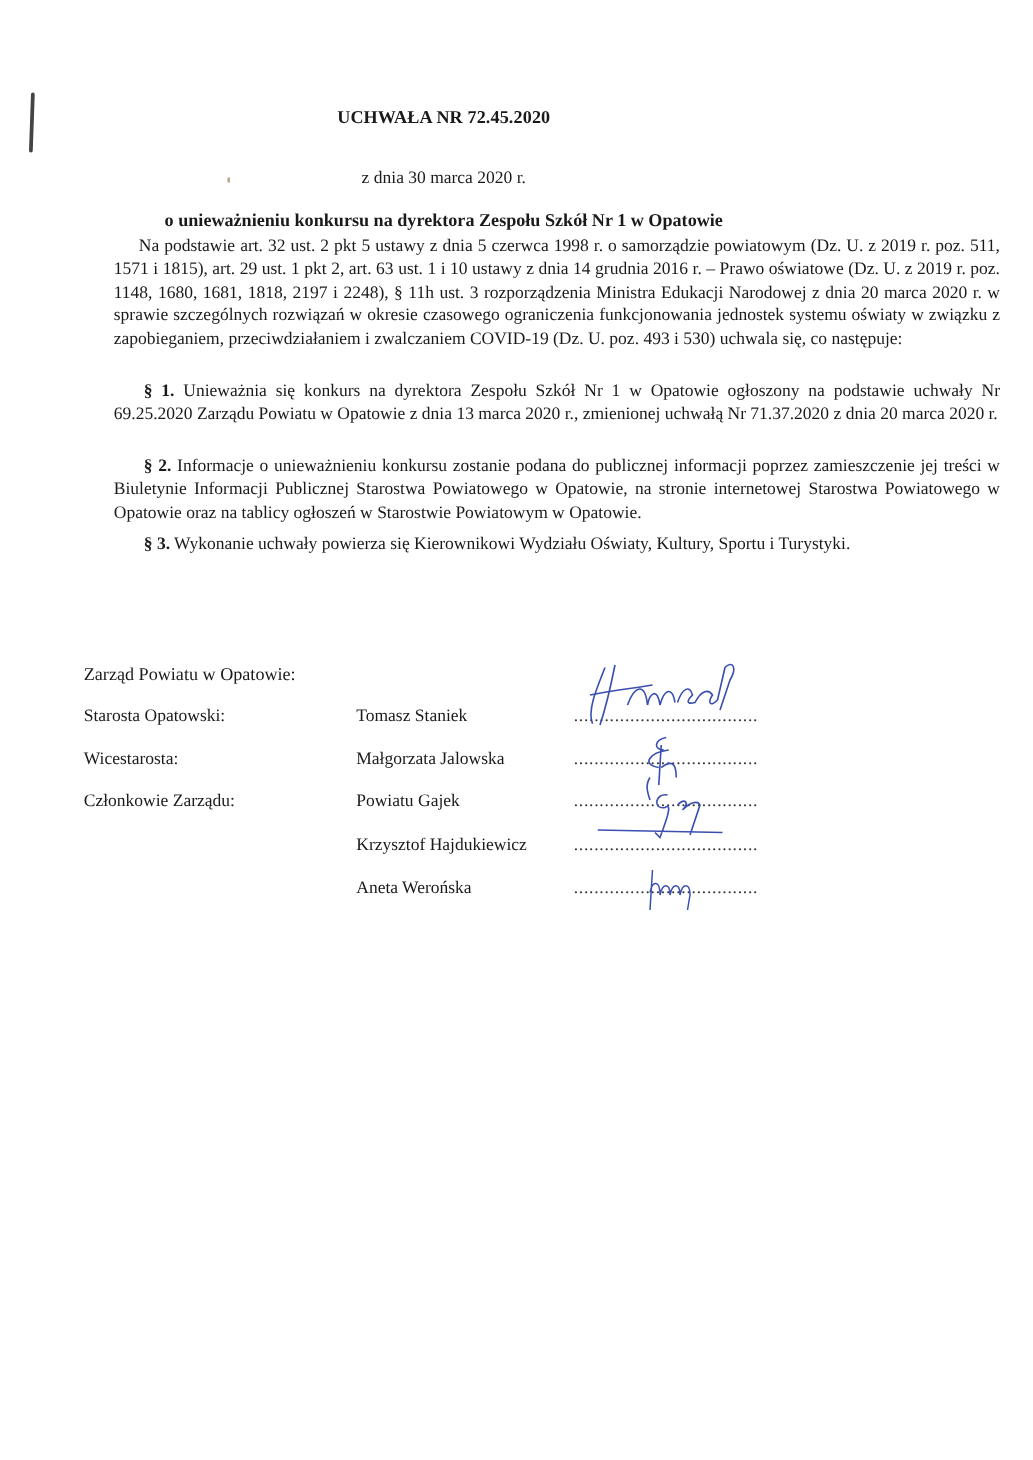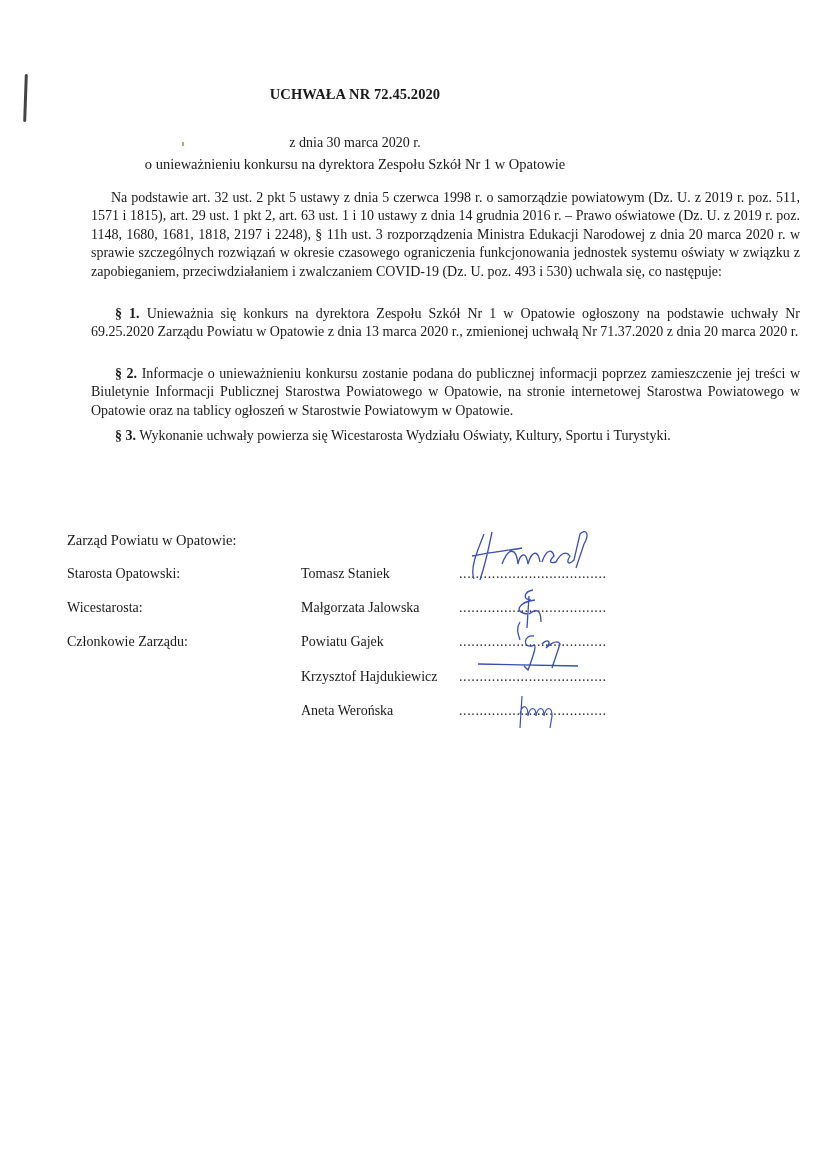--- a/index.html
+++ b/index.html
@@ -6,33 +6,33 @@
     body { width: 826px; height: 1168px; position: relative; overflow: hidden;
            font-family: "Liberation Serif", serif; color: #1a1a1a; }
     .page { position: absolute; left: 0; top: 0; width: 826px; height: 1168px; background: #fff; }
     .scan-mark { position: absolute; left: 24px; top: 74px; width: 3px; height: 48px;
                  background: #444; border-radius: 2px; transform: rotate(2deg); }
     .speck { position: absolute; left: 182px; top: 142px; width: 2px; height: 4px; background: #b9a58a; }
     .center { position: absolute; left: 0; width: 710px; text-align: center; }
     .title1 { top: 86px; font-size: 14.5px; font-weight: bold; letter-spacing: 0.1px; }
     .title2 { top: 104px; font-size: 14.5px; font-weight: bold; }
     .date { top: 135px; font-size: 14px; }
-    .subject { top: 156px; font-size: 14.5px; font-weight: normal; }
+    .subject { top: 169px; font-size: 14.5px; font-weight: bold; }
     .body { position: absolute; left: 67px; width: 709px; font-size: 14px; line-height: 18.4px;
             text-align: justify; margin-left: 24px; }
     .p-intro { top: 189px; text-indent: 20px; }
     .p1 { top: 305px; text-indent: 24px; }
     .p2 { top: 365px; text-indent: 24px; }
     .p3 { top: 427px; text-indent: 24px; }
     .p4 { top: 457px; text-indent: 24px; }
     .par-label { font-weight: bold; }
     .board-title { position: absolute; left: 67px; top: 532px; font-size: 14.5px; font-weight: normal; }
     .sig-row { position: absolute; left: 67px; width: 600px; height: 20px; font-size: 14px; }
     .sig-role { position: absolute; left: 0; top: 0; }
-    .sig-name { position: absolute; left: 218px; top: 0; margin-left: 16px; }
+    .sig-name { position: absolute; left: 218px; top: 0; }
     .sig-dots { position: absolute; left: 392px; top: 0; letter-spacing: 0.6px; color: #333; }
     .sig-stroke { position: absolute; pointer-events: none; }
   </style>
 </head>
 <body>
 
 <div class="page">
   <div class="scan-mark"></div>
   <div class="speck"></div>
 
@@ -42,21 +42,21 @@
 
   <div class="body p-intro">Na podstawie art. 32 ust. 2 pkt 5 ustawy z dnia 5 czerwca 1998 r. o samorządzie powiatowym (Dz. U. z 2019 r. poz. 511, 1571 i 1815), art. 29 ust. 1 pkt 2, art. 63 ust. 1 i 10 ustawy z dnia 14 grudnia 2016 r. – Prawo oświatowe (Dz. U. z 2019 r. poz. 1148, 1680, 1681, 1818, 2197 i 2248), § 11h ust. 3 rozporządzenia Ministra Edukacji Narodowej z dnia 20 marca 2020 r. w sprawie szczególnych rozwiązań w okresie czasowego ograniczenia funkcjonowania jednostek systemu oświaty w związku z zapobieganiem, przeciwdziałaniem i zwalczaniem COVID-19 (Dz. U. poz. 493 i 530) uchwala się, co następuje:</div>
 
   <div class="body p1">
     <span class="par-label">§ 1.</span><span> Unieważnia się konkurs na dyrektora Zespołu Szkół Nr 1 w Opatowie ogłoszony na podstawie uchwały Nr 69.25.2020 Zarządu Powiatu w Opatowie z dnia 13 marca 2020 r., zmienionej uchwałą Nr 71.37.2020 z dnia 20 marca 2020 r.</span>
   </div>
   <div class="body p2">
     <span class="par-label">§ 2.</span><span> Informacje o unieważnieniu konkursu zostanie podana do publicznej informacji poprzez zamieszczenie jej treści w Biuletynie Informacji Publicznej Starostwa Powiatowego w Opatowie, na stronie internetowej Starostwa Powiatowego w Opatowie oraz na tablicy ogłoszeń w Starostwie Powiatowym w Opatowie.</span>
   </div>
   <div class="body p3">
-    <span class="par-label">§ 3.</span><span> Wykonanie uchwały powierza się Wicestarosta Wydziału Oświaty, Kultury, Sportu i Turystyki.</span>
+    <span class="par-label">§ 3.</span><span> Wykonanie uchwały powierza się Kierownikowi Wydziału Oświaty, Kultury, Sportu i Turystyki.</span>
   </div>
 
   <div class="board-title">Zarząd Powiatu w Opatowie:</div>
 
   <div class="sig-row" style="top:566px">
     <span class="sig-role">Starosta Opatowski:</span>
     <span class="sig-name">Tomasz Staniek</span>
     <span class="sig-dots">....................................</span>
   </div>
   <div class="sig-row" style="top:600px">

